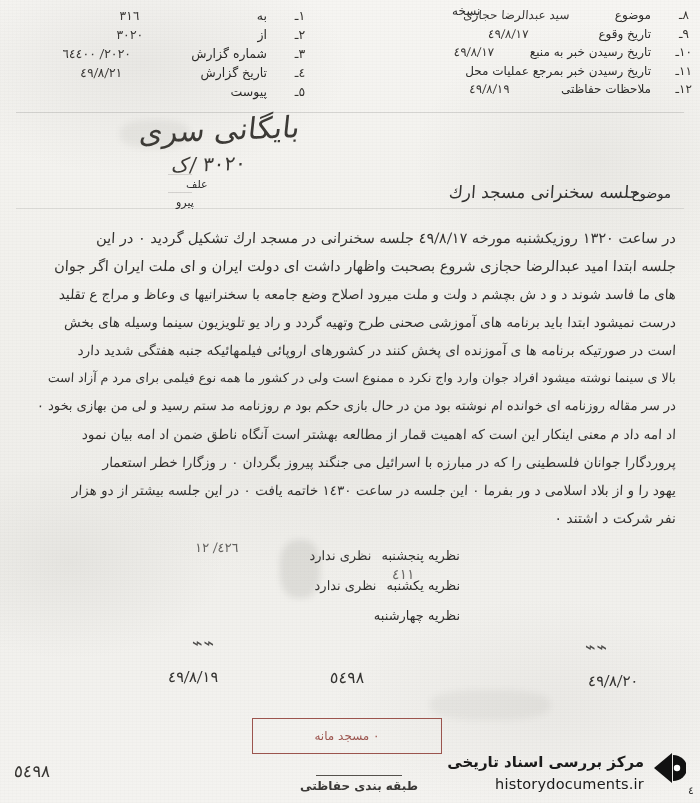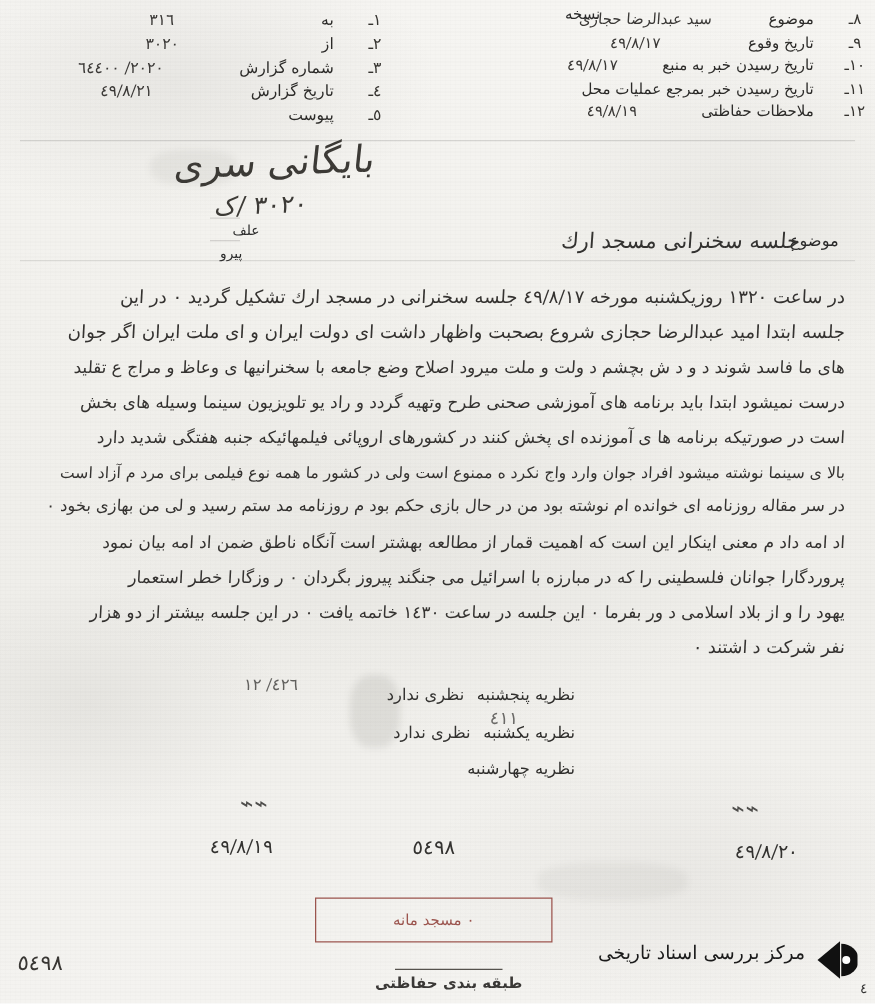--- a/index.html
+++ b/index.html
@@ -130,21 +130,21 @@
     height: 34px;
   }
   .brand-fa {
     position: absolute;
     right: 56px;
     bottom: 32px;
     font-size: 15px;
     color: #1b1b1b;
     font-family: "DejaVu Sans", sans-serif;
     direction: rtl;
-    font-weight: normal;
+    font-weight: bold;
   }
   .brand-en {
     position: absolute;
     right: 56px;
     bottom: 11px;
     font-size: 14.5px;
     color: #1b1b1b;
     font-family: "DejaVu Sans", sans-serif;
     letter-spacing: 0.2px;
   }
@@ -354,17 +354,18 @@
       <div class="rule"></div>
       <span>طبقه بندی حفاظتی</span>
     </div>
 
     <svg class="logo-mark" viewBox="0 0 34 34">
       <path d="M2 17 L20 2 L20 32 Z" fill="#111"></path>
       <path d="M21 4 A14 13 0 0 1 21 30 Z" fill="#111"></path>
       <circle cx="25" cy="17" r="3.2" fill="#fff"></circle>
     </svg>
     <div class="brand-fa">مرکز بررسی اسناد تاریخی</div>
+    <div class="brand-en">historydocuments.ir</div>
 
     <div class="footer-left-num">٥٤٩٨</div>
     <div class="footer-pageno" style="left:auto;right:6px;bottom:6px;">٤</div>
   </div>
 </div>
 
 </body></html>

